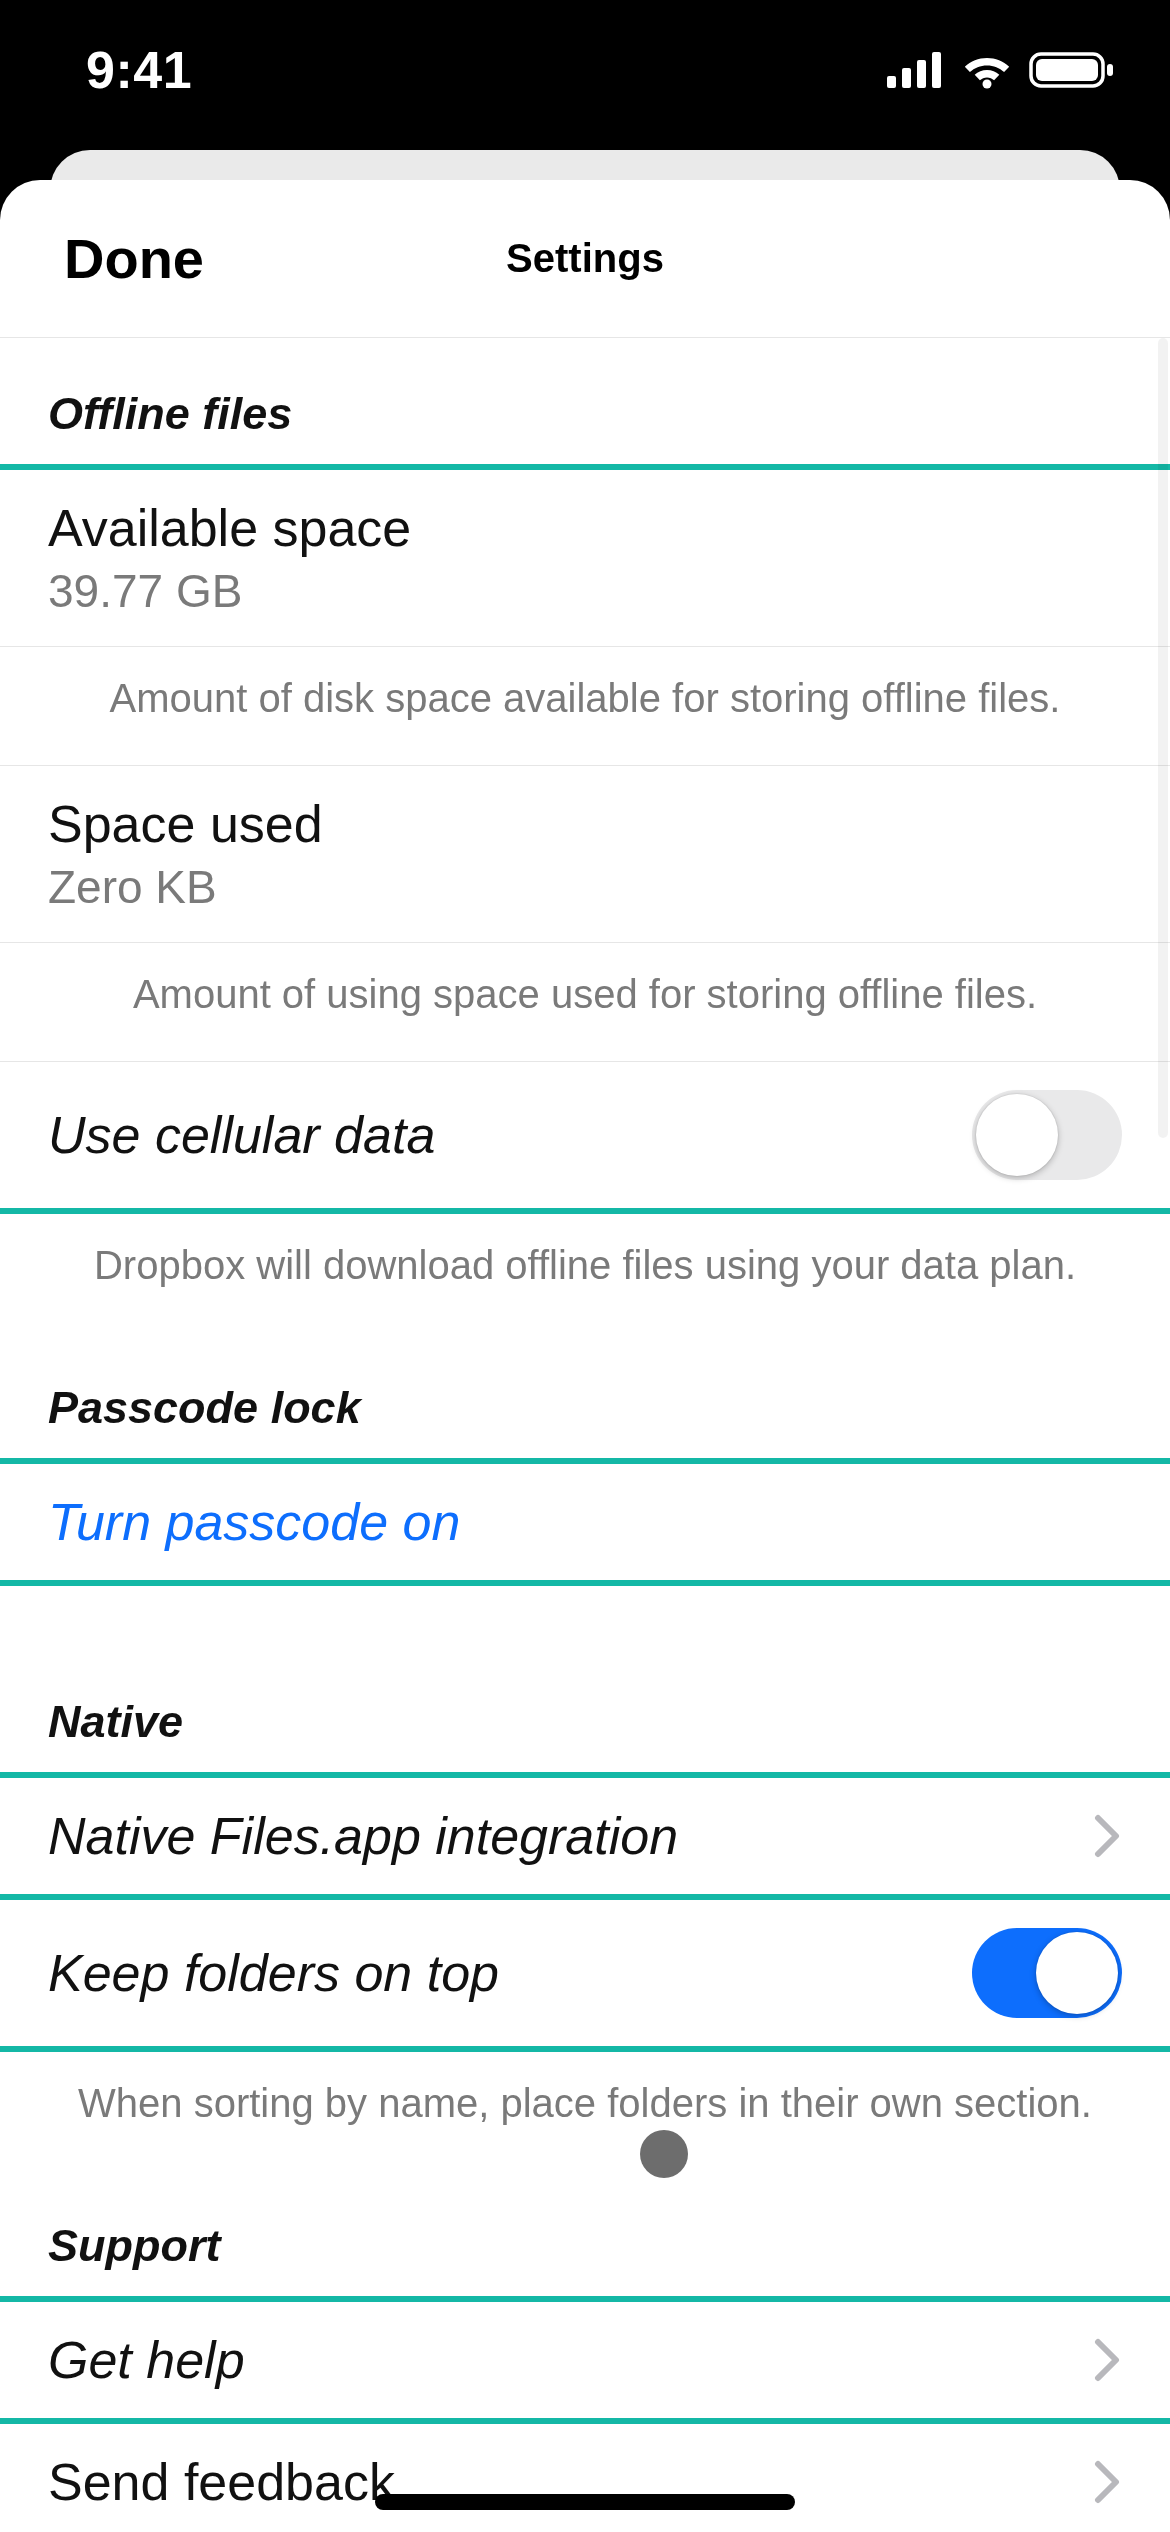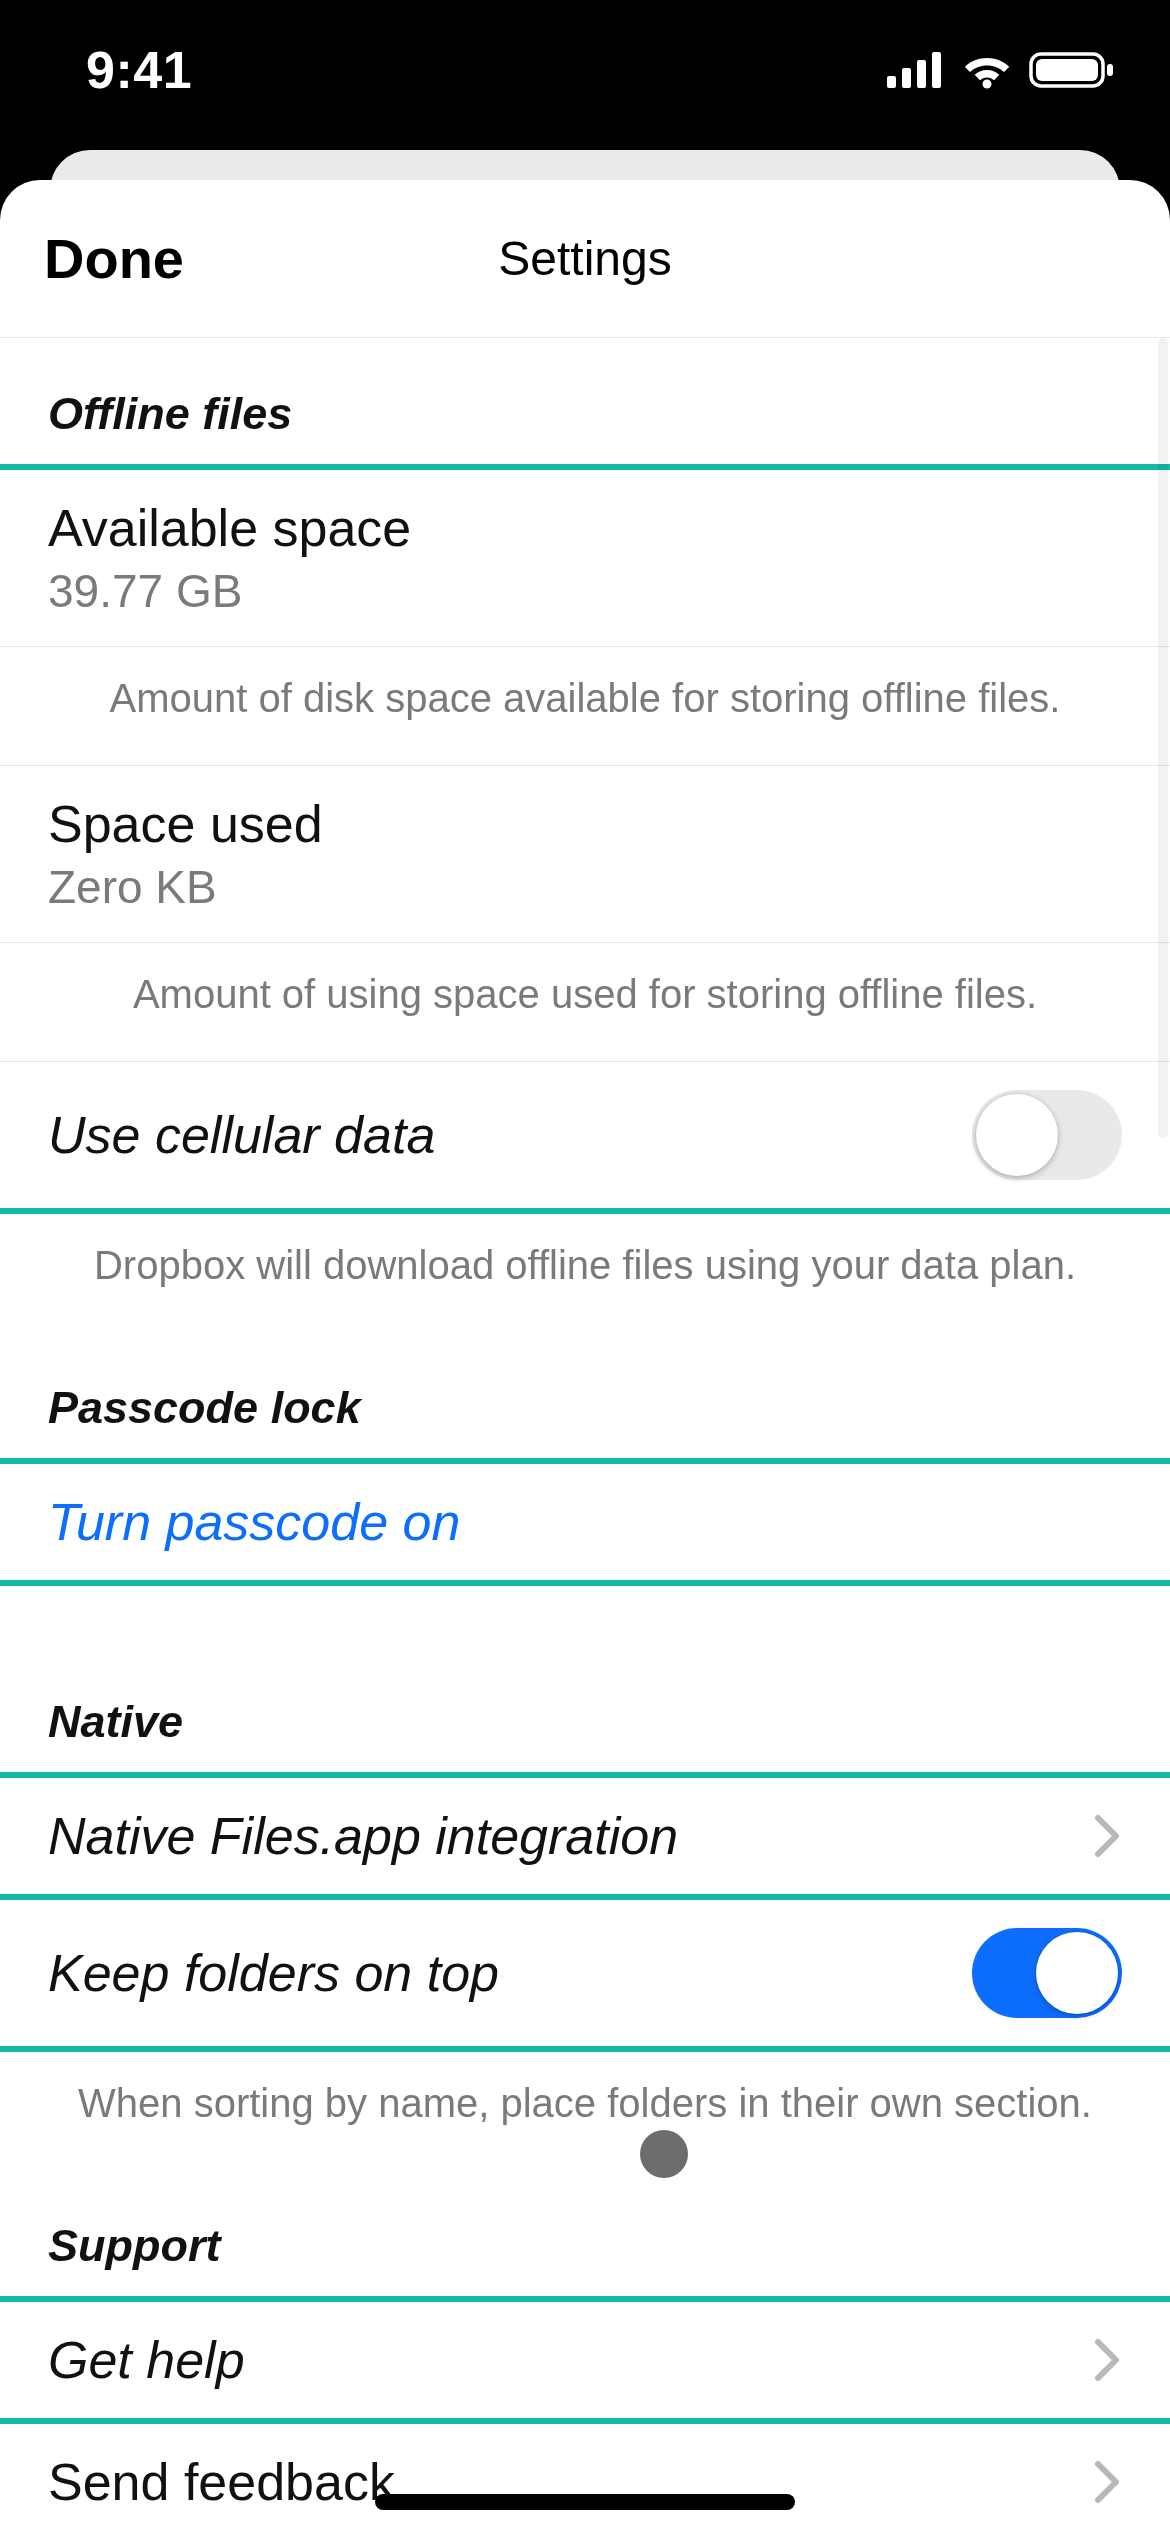--- a/index.html
+++ b/index.html
@@ -13,22 +13,22 @@
     .status-icons svg { display: block; }
 
     
     .sheet-back { position: absolute; top: 150px; left: 50px; right: 50px; height: 100px; background: #eaeaea; border-radius: 40px 40px 0 0; }
 
     
     .sheet { position: absolute; top: 180px; left: 0; right: 0; bottom: 0; background: #fff; border-radius: 40px 40px 0 0; overflow: hidden; }
 
     
     .nav { position: relative; height: 158px; display: flex; align-items: center; justify-content: center; border-bottom: 1px solid #e6e6e6; }
-    .nav-title { font-size: 48px; font-weight: 400; color: #000; }
-    .nav-done { position: absolute; left: 44px; font-size: 56px; font-weight: 700; color: #000; }
+    .nav-title { font-size: 40px; font-weight: 700; color: #000; }
+    .nav-done { position: absolute; left: 64px; font-size: 56px; font-weight: 700; color: #000; }
 
     
     .content { position: absolute; top: 158px; left: 0; right: 0; bottom: 0; overflow: hidden; }
 
     
     .section-header { padding: 50px 48px 24px; font-size: 45px; font-weight: 700; color: #111; }
 
     
     .row { padding: 0 48px; background: #fff; }
     .row-inner { padding: 28px 0; }

